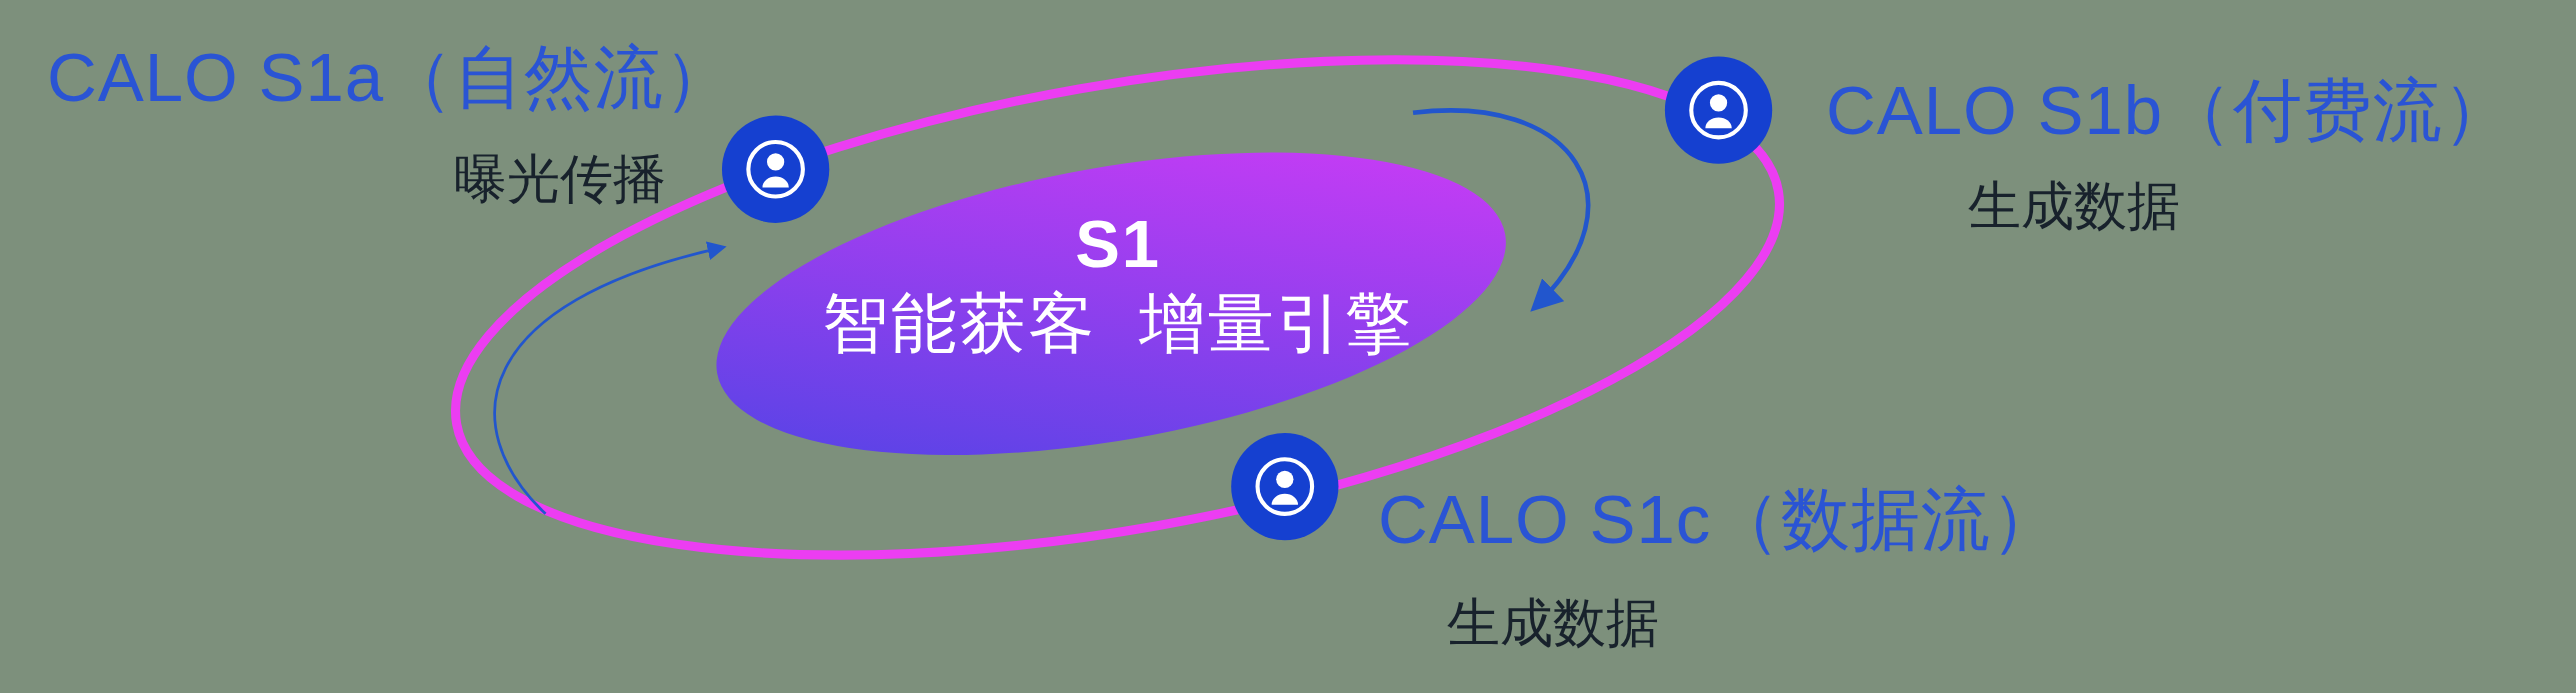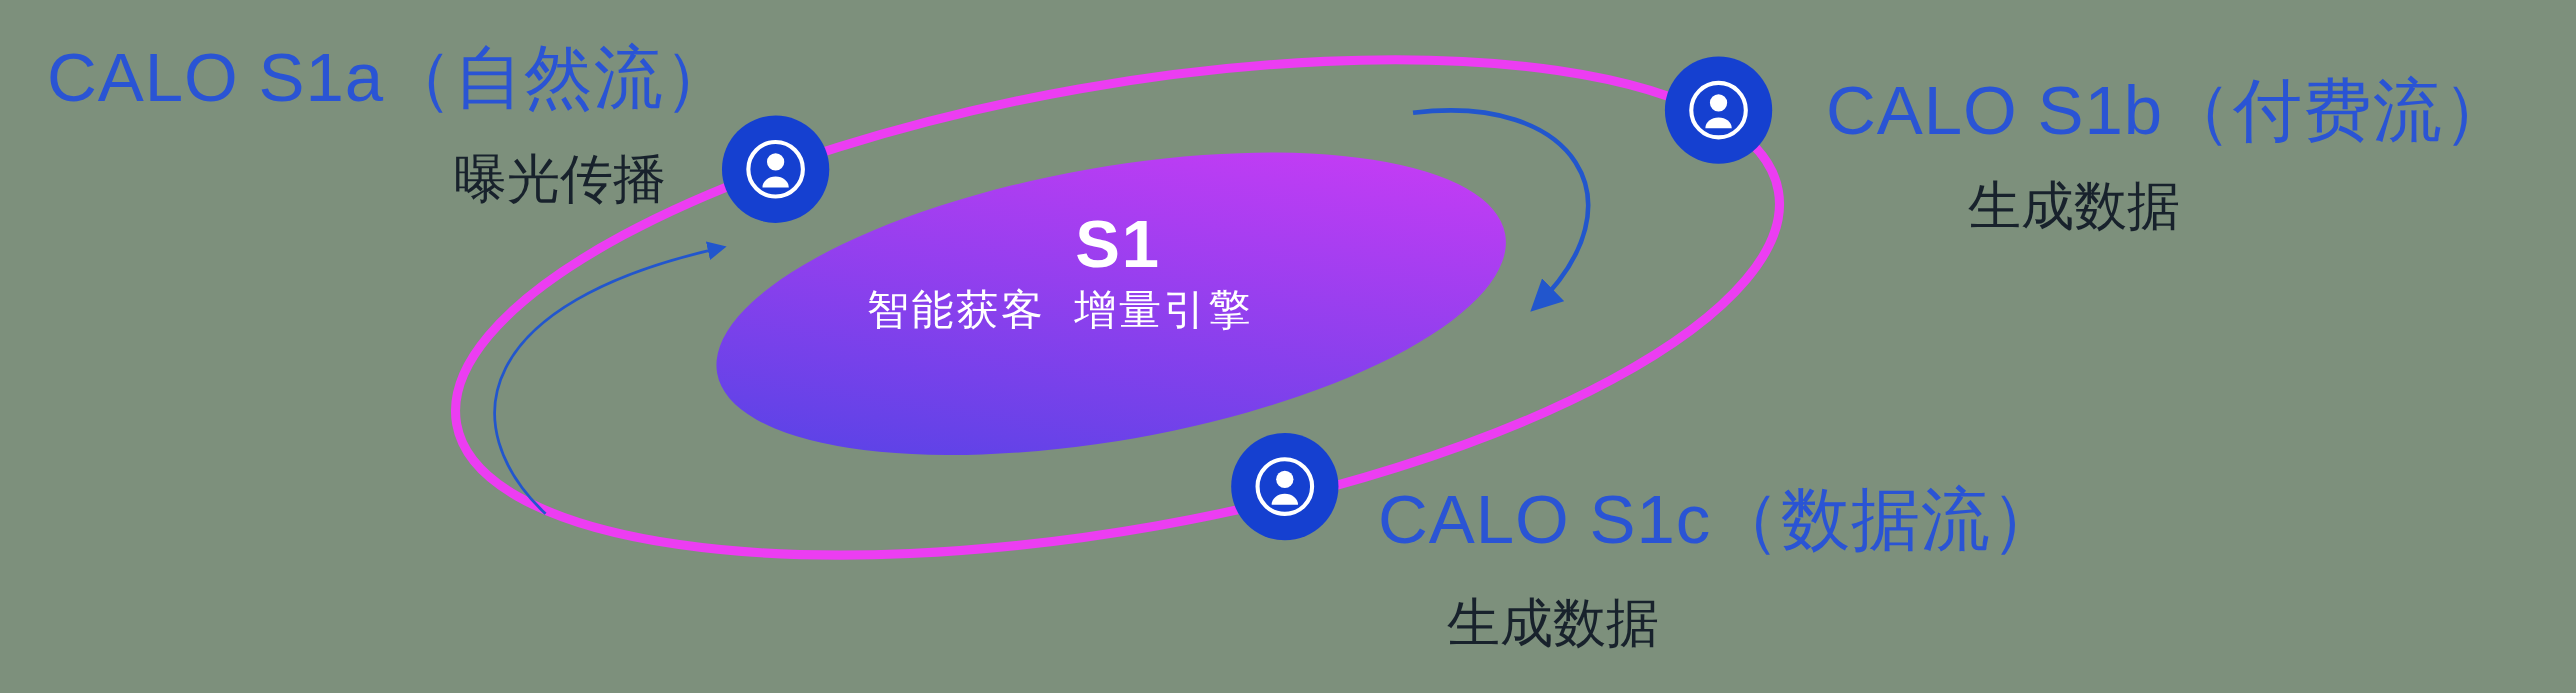--- a/index.html
+++ b/index.html
@@ -70,23 +70,23 @@
 
   .center-title {
     left: 1118px; top: 205px;
     transform: translateX(-50%);
     font-size: 67px;
     font-weight: 600;
     color: var(--center-text);
     letter-spacing: 1.8px;
   }
   .center-sub {
-    left: 1060px; top: 286px;
+    left: 1118px; top: 286px;
     transform: translateX(-50%);
-    font-size: 42px;
+    font-size: 66px;
     font-weight: 500;
     color: var(--center-text);
     letter-spacing: 2.7px;
     white-space: pre;
   }
 </style>
 </head>
 <body>
 
 <div class="stage">

